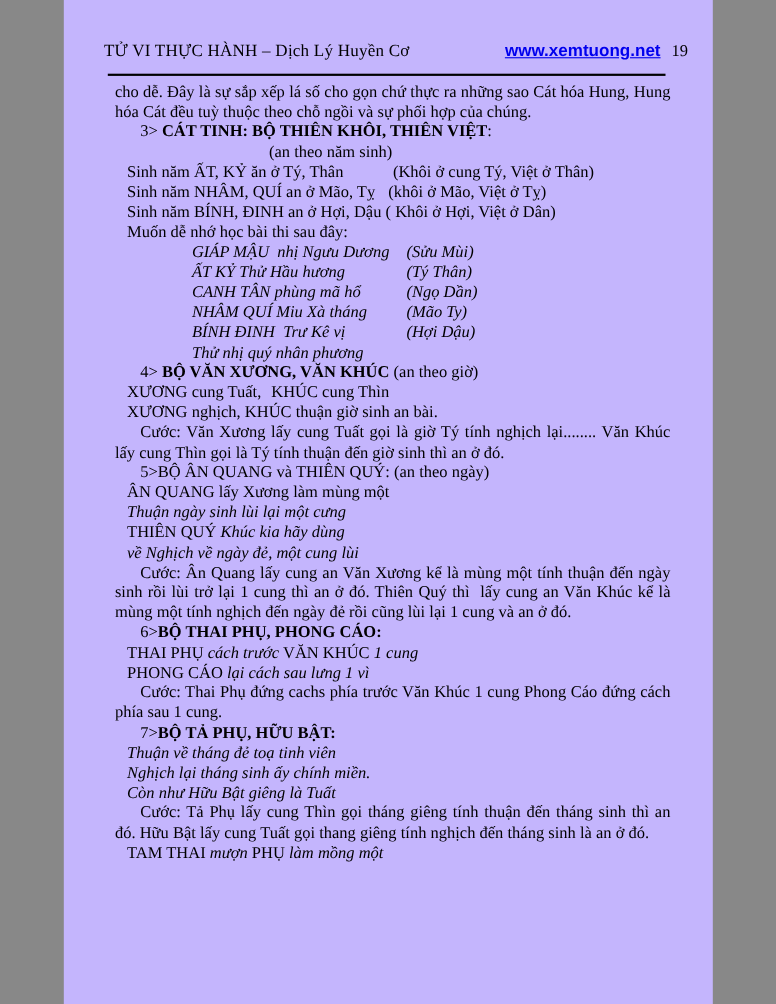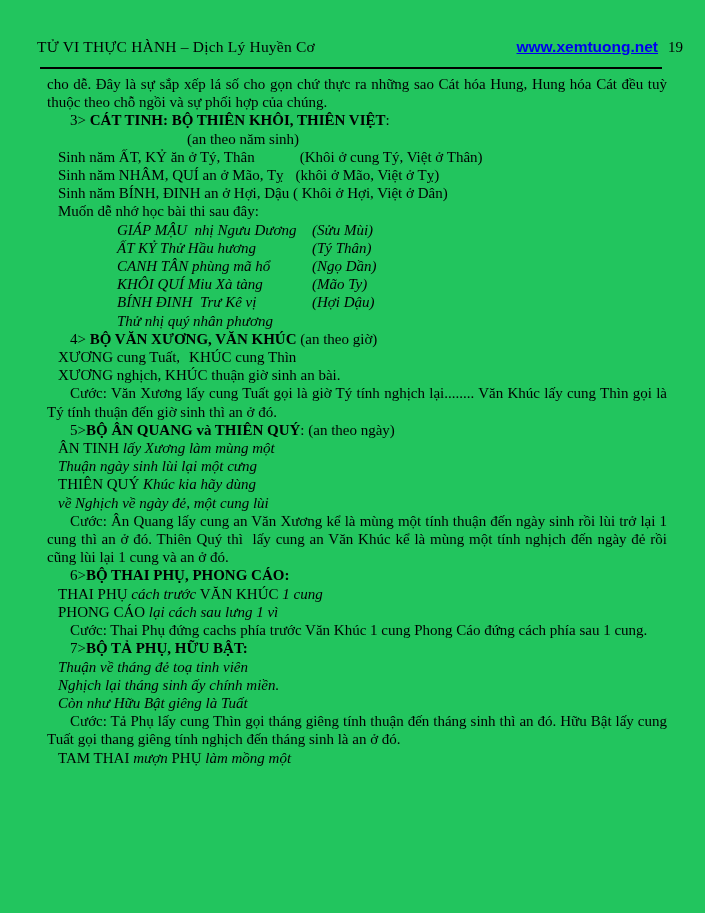--- a/index.html
+++ b/index.html
@@ -1,17 +1,17 @@
 <!DOCTYPE html>
 <html><head>
 <meta charset="utf-8">
 <style>
   html,body{margin:0;padding:0;background:#888;}
   .page{
-    width:705px;height:913px;background:#22c55e;margin:0 auto;
+    width:590px;height:913px;background:#c4b5fd;margin:0 auto;
     font-family:"Liberation Serif","DejaVu Serif",serif;
     color:#000;position:relative;overflow:hidden;box-sizing:border-box;
   }
   .header-row{
     padding-top:37px;margin:0 22px 0 37px;
     display:flex;justify-content:space-between;align-items:baseline;
     font-size:15.5px;line-height:19px;
   }
   .header-title{letter-spacing:.2px;}
   .header-right{display:flex;align-items:baseline;gap:10px;margin-left:20px;}
@@ -64,36 +64,36 @@
     <div class="ln verse">
       <span class="vleft">GIÁP MẬU&nbsp; nhị Ngưu Dương</span><span>(Sửu Mùi)</span>
     </div>
     <div class="ln verse">
       <span class="vleft">ẤT KỶ Thử Hầu hương</span><span>(Tý Thân)</span>
     </div>
     <div class="ln verse">
       <span class="vleft">CANH TÂN phùng mã hổ</span><span>(Ngọ Dần)</span>
     </div>
     <div class="ln verse">
-      <span class="vleft">KHÔI QUÍ Miu Xà tàng</span><span>(Mão Ty)</span>
+      <span class="vleft">NHÂM QUÍ Miu Xà tháng</span><span>(Mão Ty)</span>
     </div>
     <div class="ln verse">
       <span class="vleft">BÍNH ĐINH&nbsp; Trư Kê vị</span><span>(Hợi Dậu)</span>
     </div>
     <div class="ln verse">
       <span class="vleft">Thử nhị quý nhân phương</span><span></span>
     </div>
 
     <div class="ln inh"><span>4&gt; </span><span style="font-weight: bold;">BỘ VĂN XƯƠNG, VĂN KHÚC</span><span> (an theo giờ)</span></div>
     <div class="ln in1"><span>XƯƠNG cung Tuất,</span><span style="padding-left: 9px;">KHÚC cung Thìn</span></div>
     <div class="ln in1"><span>XƯƠNG nghịch, KHÚC thuận giờ sinh an bài.</span></div>
     <p class="indented">Cước: Văn Xương lấy cung Tuất gọi là giờ Tý tính nghịch lại........ Văn Khúc lấy cung Thìn gọi là Tý tính thuận đến giờ sinh thì an ở đó.</p>
 
-    <div class="ln inh"><span>5&gt;</span><span style="font-weight: bold; text-align: center;">BỘ ÂN QUANG và THIÊN QUÝ</span><span>: (an theo ngày)</span></div>
-    <div class="ln in1"><span>ÂN TINH </span><span style="font-style: italic;">lấy Xương làm mùng một</span></div>
+    <div class="ln inh"><span>5&gt;</span><span style="font-weight: normal; text-align: center;">BỘ ÂN QUANG và THIÊN QUÝ</span><span>: (an theo ngày)</span></div>
+    <div class="ln in1"><span>ÂN QUANG </span><span style="">lấy Xương làm mùng một</span></div>
     <div class="ln in1"><span style="font-style: italic;">Thuận ngày sinh lùi lại một cưng</span></div>
     <div class="ln in1"><span>THIÊN QUÝ </span><span style="font-style: italic;">Khúc kia hãy dùng</span></div>
     <div class="ln in1"><span style="font-style: italic;">về Nghịch về ngày đẻ, một cung lùi</span></div>
     <p class="indented">Cước: Ân Quang lấy cung an Văn Xương kể là mùng một tính thuận đến ngày sinh rồi lùi trở lại 1 cung thì an ở đó. Thiên Quý thì&nbsp; lấy cung an Văn Khúc kể là mùng một tính nghịch đến ngày đẻ rồi cũng lùi lại 1 cung và an ở đó.</p>
 
     <div class="ln inh"><span>6&gt;</span><span style="font-weight: bold;">BỘ THAI PHỤ, PHONG CÁO:</span></div>
     <div class="ln in1"><span>THAI PHỤ </span><span style="font-style: italic;">cách trước</span><span> VĂN KHÚC </span><span style="font-style: italic;">1 cung</span></div>
     <div class="ln in1"><span>PHONG CÁO </span><span style="font-style: italic;">lại cách sau lưng 1 vì</span></div>
     <p class="indented">Cước: Thai Phụ đứng cachs phía trước Văn Khúc 1 cung Phong Cáo đứng cách phía sau 1 cung.</p>
 

